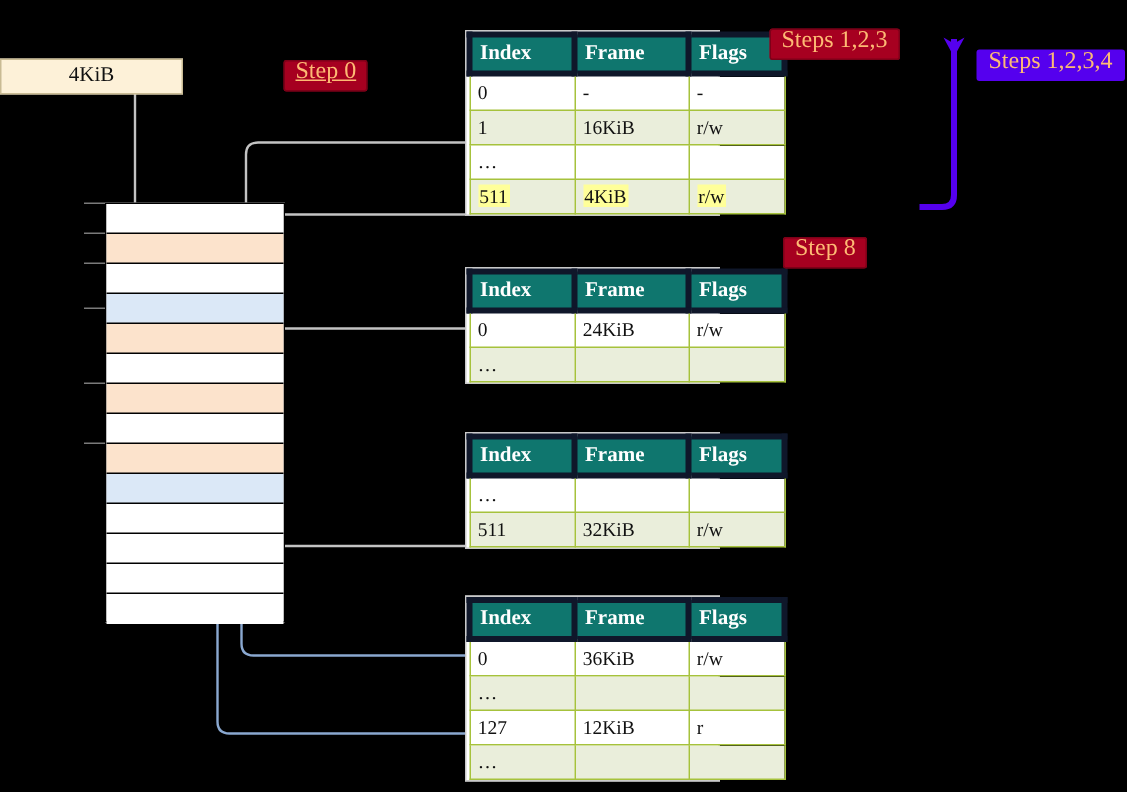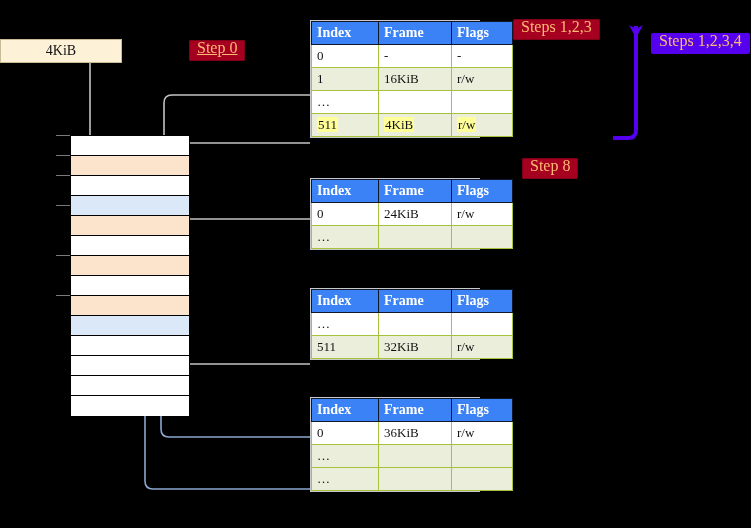--- a/index.html
+++ b/index.html
@@ -26,22 +26,22 @@
   .memrow:last-child{border-bottom:none;}
   .memrow.w{background:#ffffff;}
   .memrow.o{background:#fce3cc;}
   .memrow.b{background:#dbe8f7;}
   .tick{position:absolute;height:1px;background:#7a7a7a;}
 
   
   .ptable{position:absolute;border:1px solid #c9c9c9;box-sizing:border-box;
           background:#fff;font-size:13px;color:#111;}
   .ptable table{border-collapse:collapse;width:100%;table-layout:fixed;}
-  .ptable th{background:#3b82f6;color:#ffffff;font-weight:bold;font-size:14px;
-             text-align:left;padding:3px 5px;border:1px solid #0f172a;
+  .ptable th{background:#0f766e;color:#ffffff;font-weight:bold;font-size:14px;
+             text-align:left;padding:3px 5px;border:4px solid #0f172a;
              font-family:"Liberation Serif","DejaVu Serif",serif;}
   .ptable td{padding:3px 5px;border:1px solid #a6c23c;height:14px;
              font-family:"Liberation Serif","DejaVu Serif",serif;
              overflow:hidden;white-space:nowrap;}
   .ptable tr.alt td{background:#eaeedb;}
   .ptable tr.plain td{background:#ffffff;}
   .hl{background:#ffff99;padding:0 1px;}
   .col-i{width:56px;}
   .col-f{width:62px;}
   .col-g{width:50px;}
@@ -216,20 +216,25 @@
             <tr class="plain">
               <td class="col-i">0</td>
               <td class="col-f">36KiB</td>
               <td class="col-g">r/w</td>
             </tr>
             <tr class="alt">
               <td class="col-i">…</td>
               <td class="col-f"></td>
               <td class="col-g"></td>
             </tr>
+            <tr class="plain">
+              <td class="col-i">127</td>
+              <td class="col-f">12KiB</td>
+              <td class="col-g">r</td>
+            </tr>
             <tr class="alt">
               <td class="col-i">…</td>
               <td class="col-f"></td>
               <td class="col-g"></td>
             </tr>
           </tbody>
         </table>
       </div>
     </div>
 

